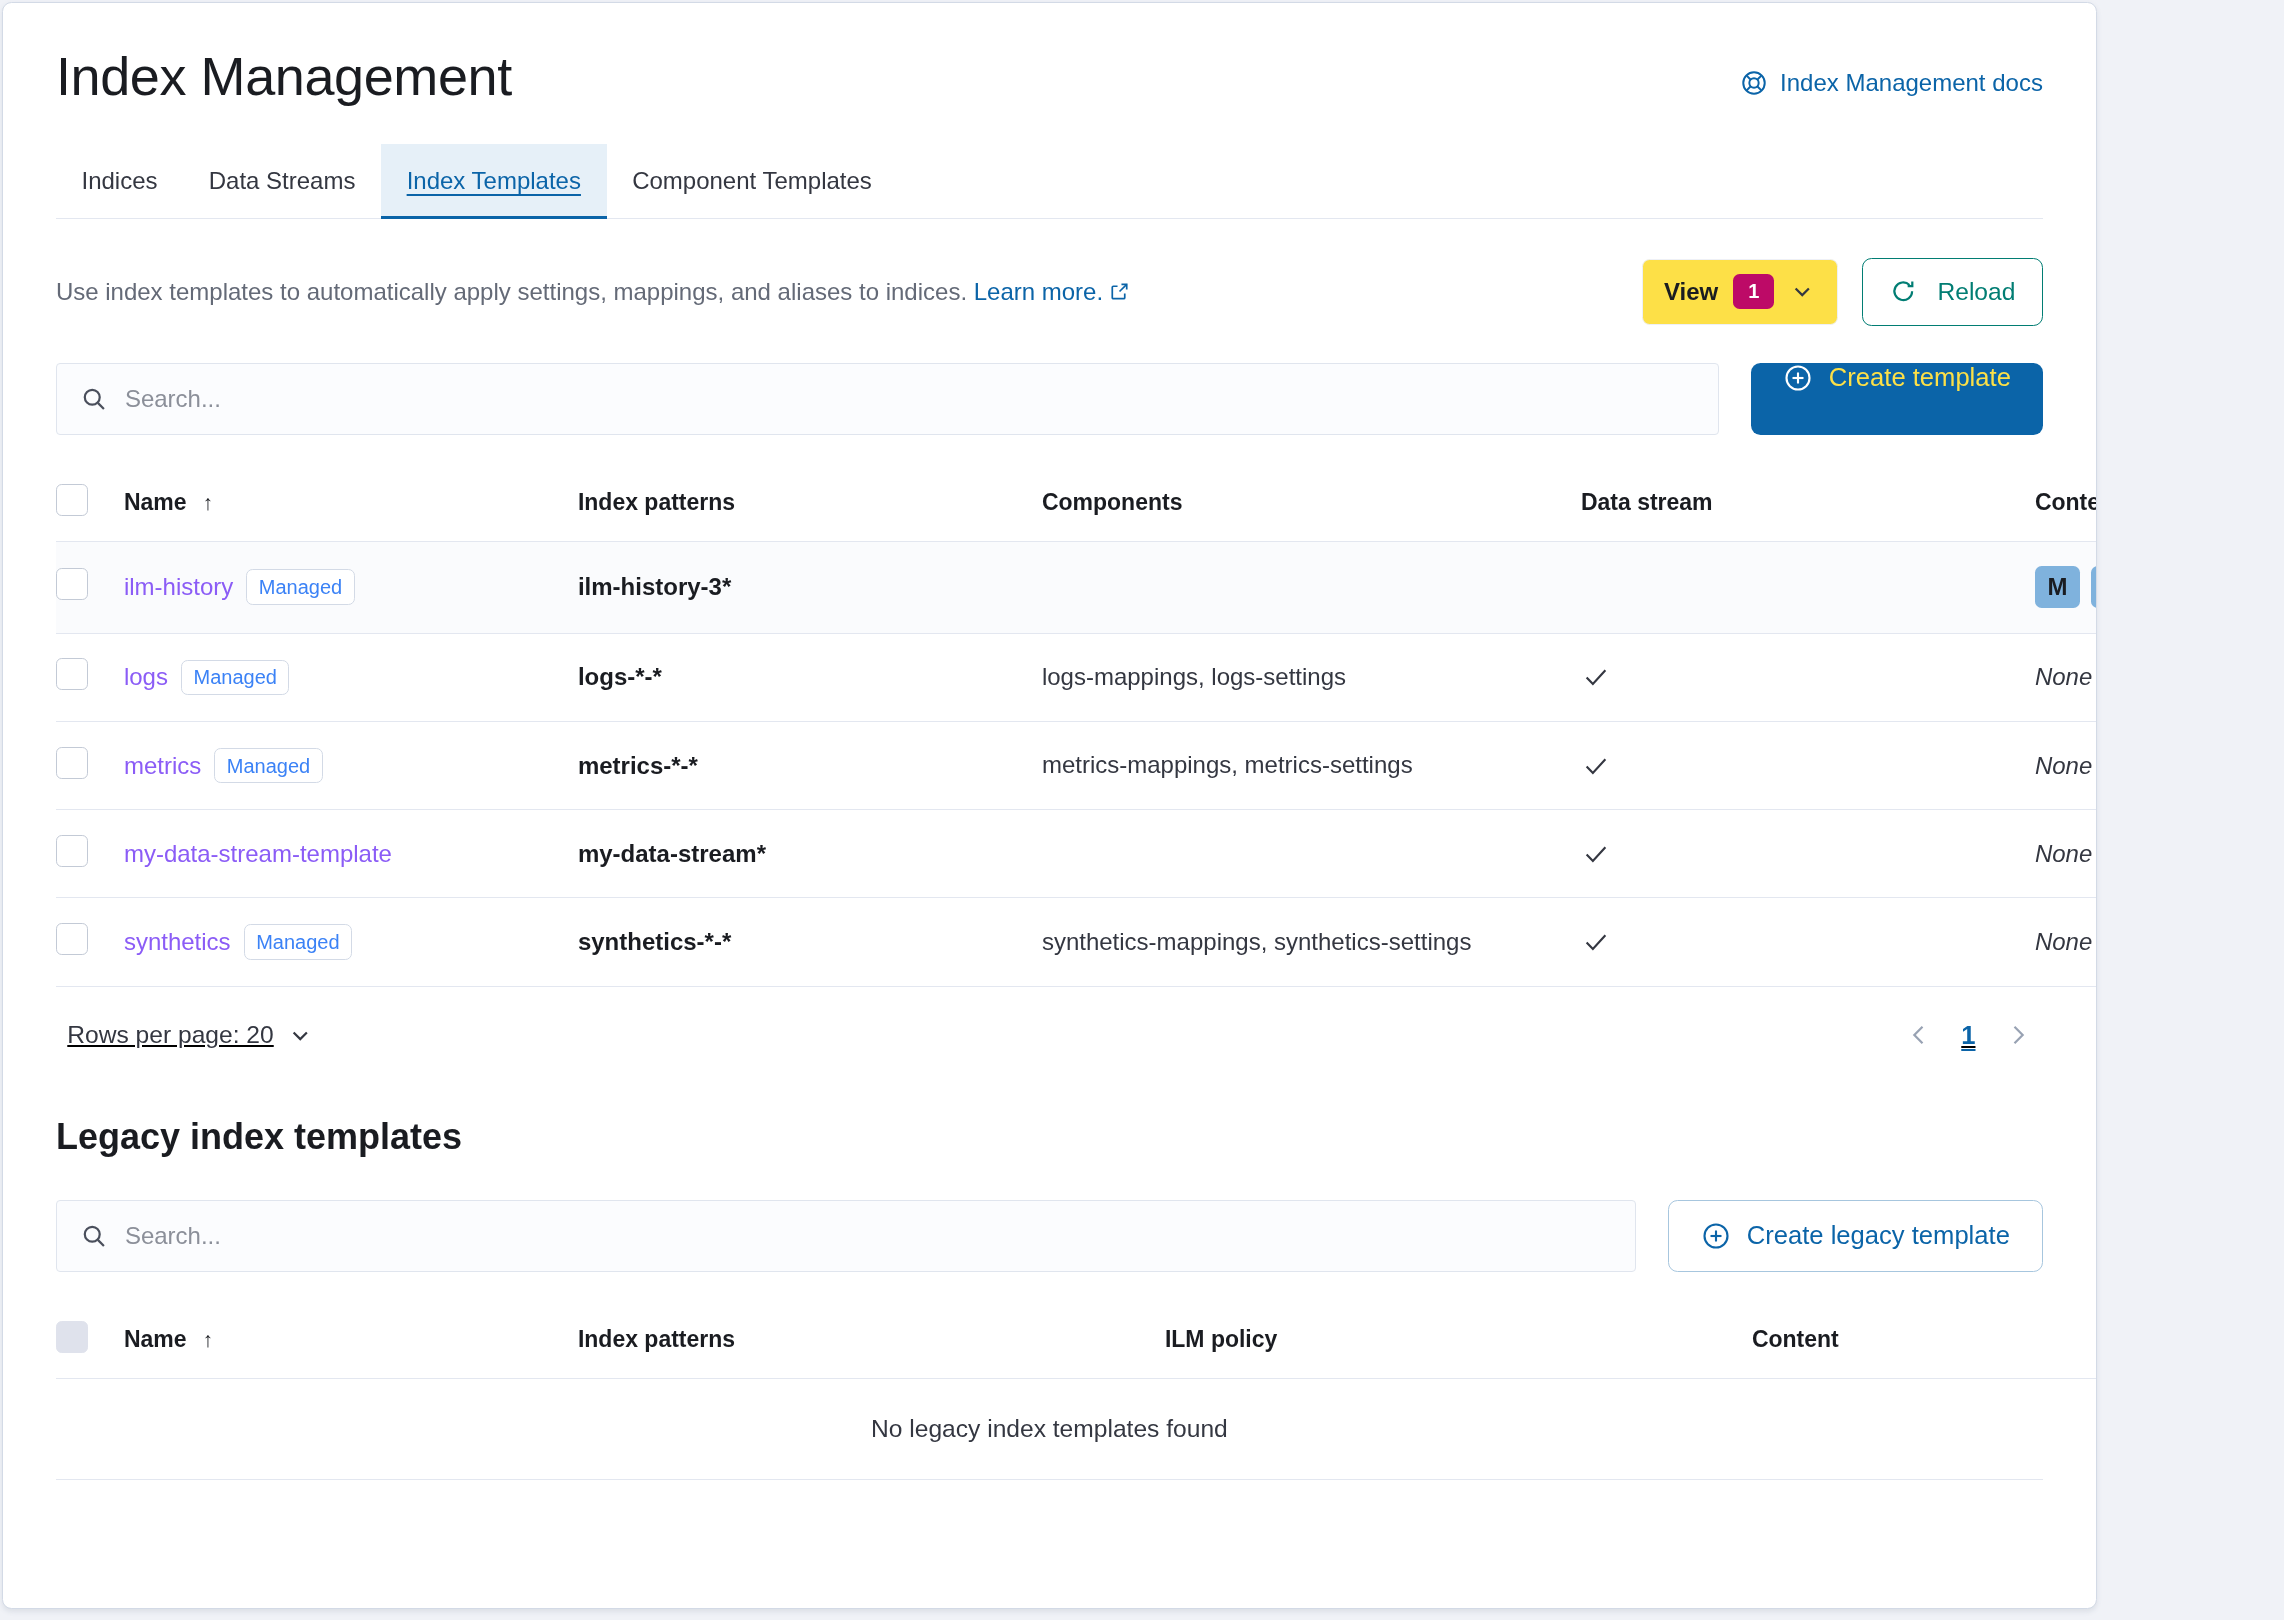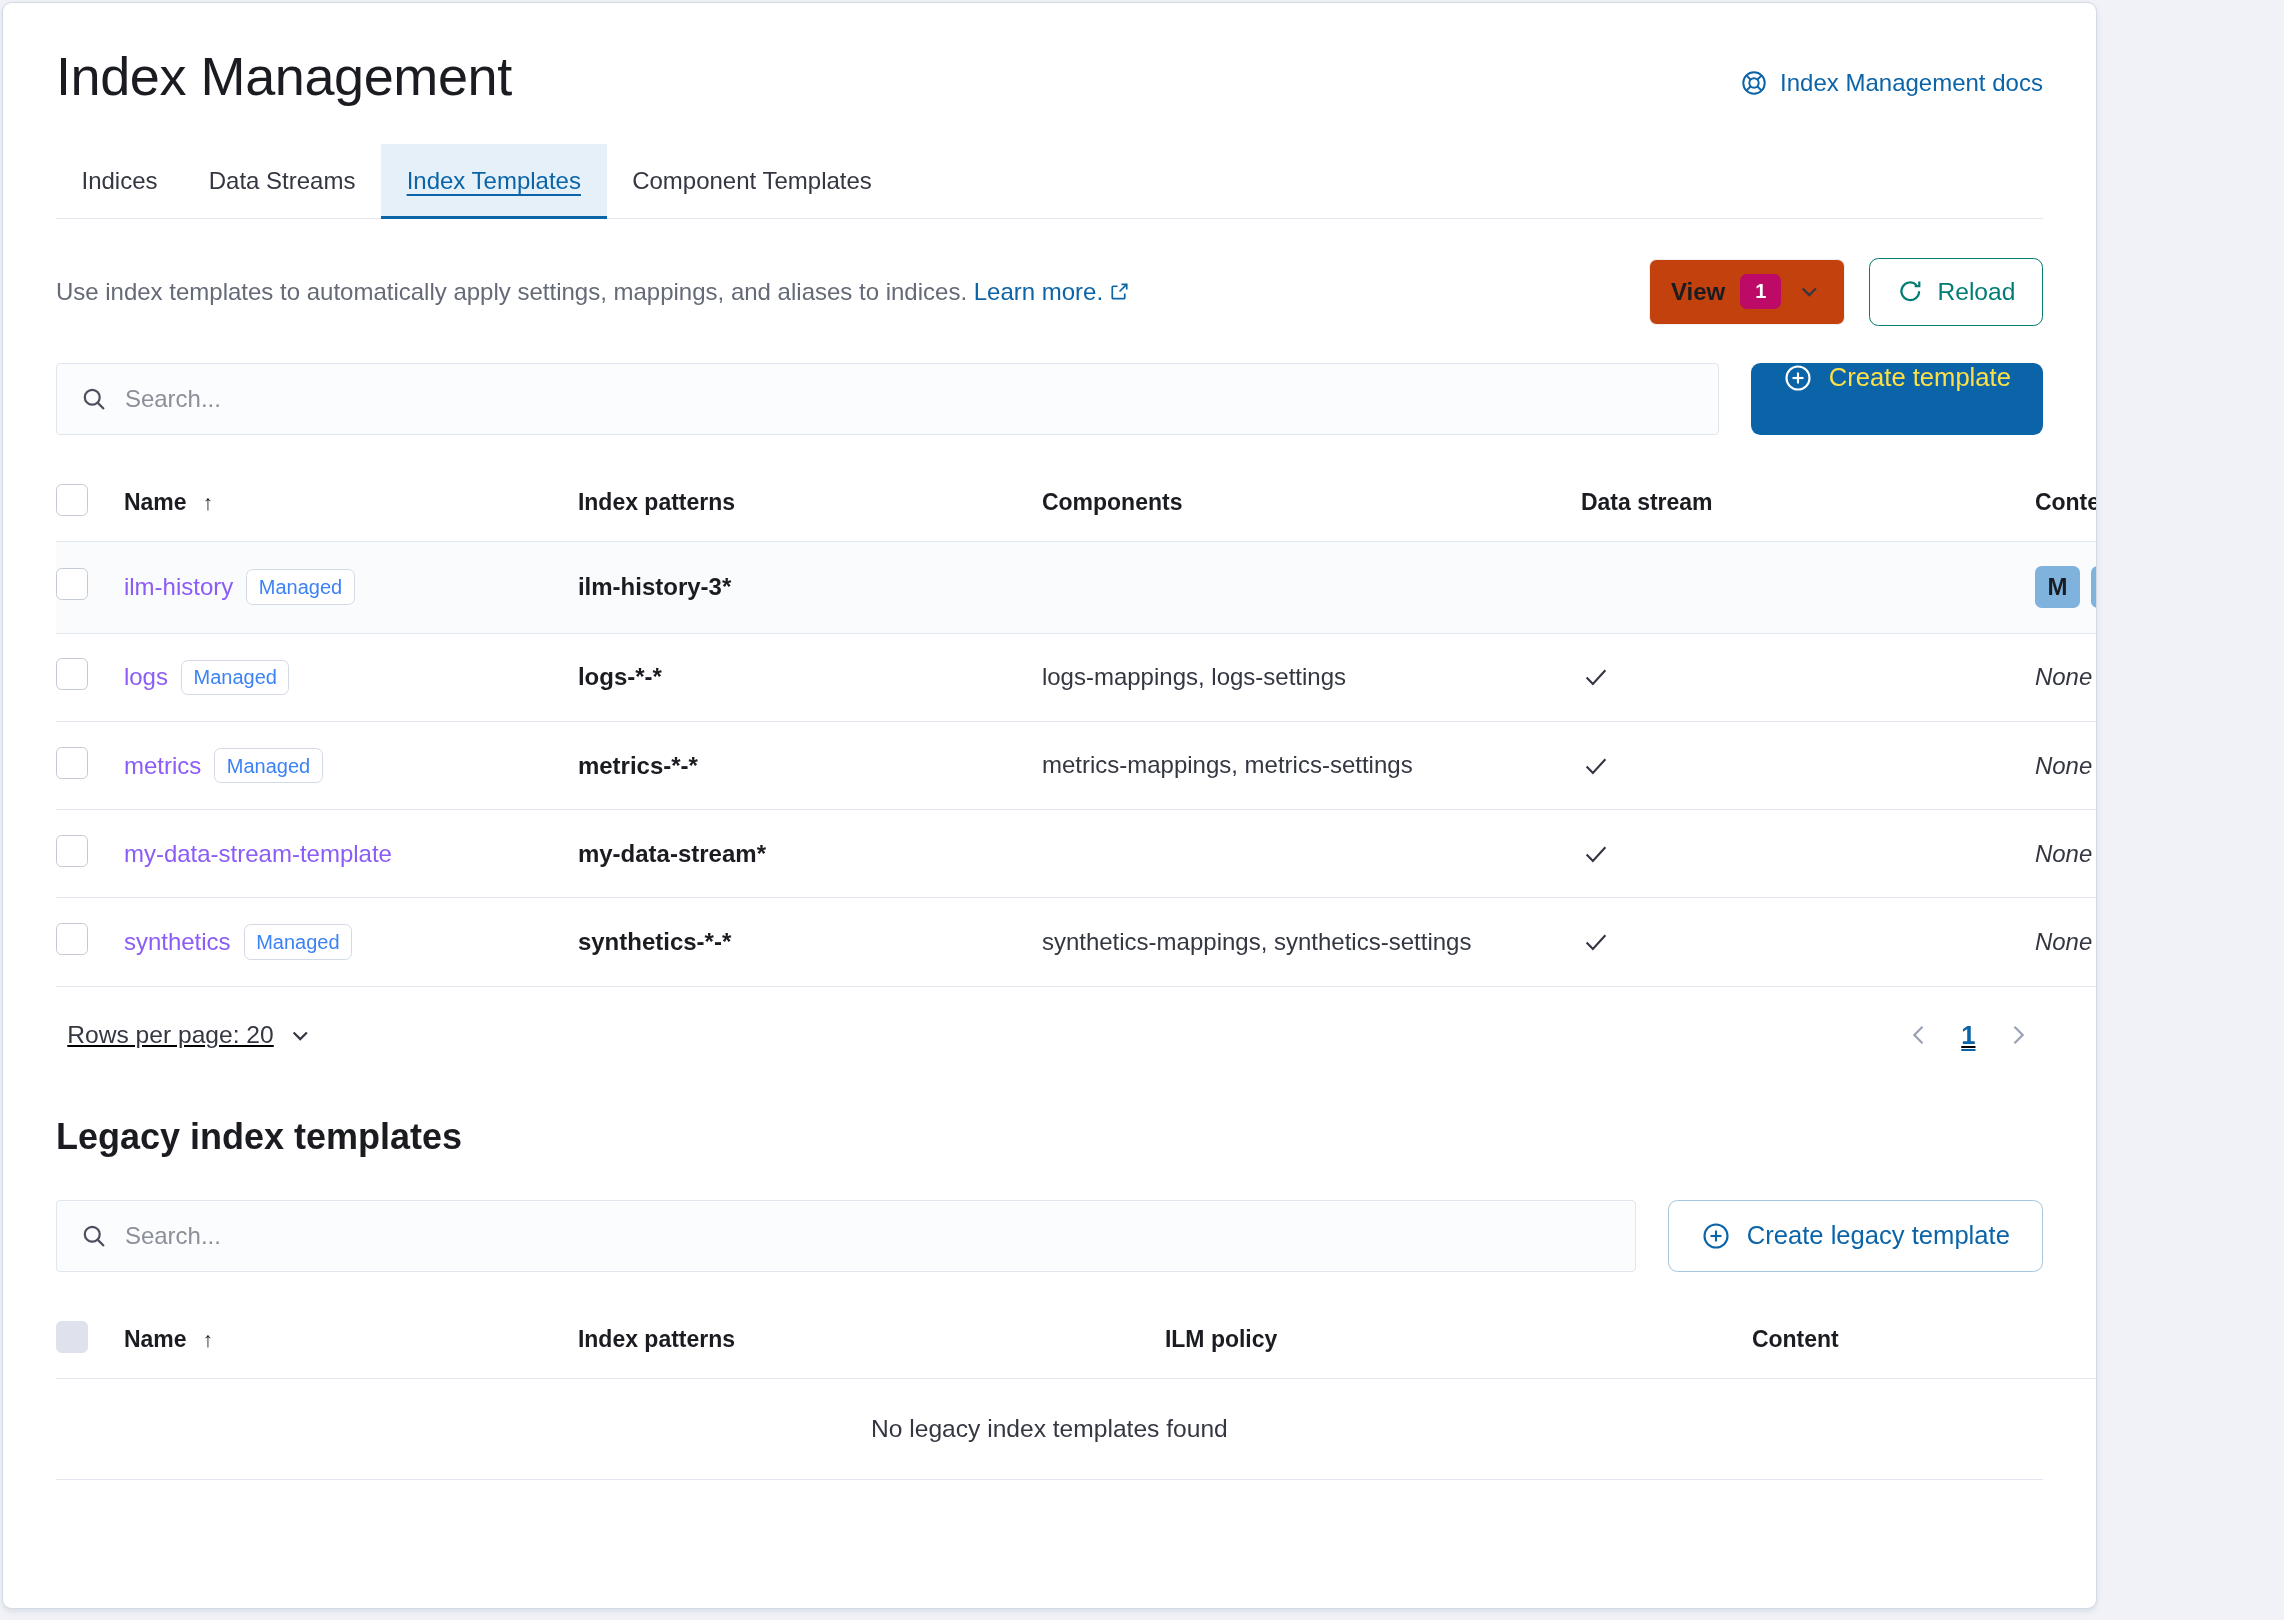--- a/index.html
+++ b/index.html
@@ -92,38 +92,38 @@
     font-size: 24px; color: #646a77; line-height: 1.4;
   }
   .desc-text .learn {
     color: #0b64a8; cursor: pointer;
   }
   .ext-icon { display: inline-block; vertical-align: -1.9px; margin-left: 5.7px; }
 
   .desc-actions { display: flex; align-items: center; gap: 24.6px; }
   .view-btn {
     display: flex; align-items: center; gap: 15px;
-    background: #c2410c;
+    background: #fde047;
     border: 0.9px solid #eef0f6;
     border-radius: 7.6px;
     padding: 0 21px;
     height: 66px;
     cursor: pointer;
   }
   .view-btn .vlabel { font-size: 24px; font-weight: bold; color: #1a1c21; }
   .badge-pink {
     background: #bd0a67; color: #fff;
     font-size: 20px; font-weight: bold;
     border-radius: 6.6px;
     padding: 5.7px 15px;
     line-height: 1.15;
     min-width: 38px; text-align: center;
   }
   .reload-btn {
-    display: flex; align-items: center; gap: 14px;
+    display: flex; align-items: center; gap: 21px;
     border: 0.9px solid #017d73;
     color: #017d73;
     background: #fff;
     border-radius: 9.5px;
     padding: 0 26.5px;
     height: 68px;
     font-size: 24.6px;
     cursor: pointer;
     font-family: inherit;
     justify-content: flex-end;

